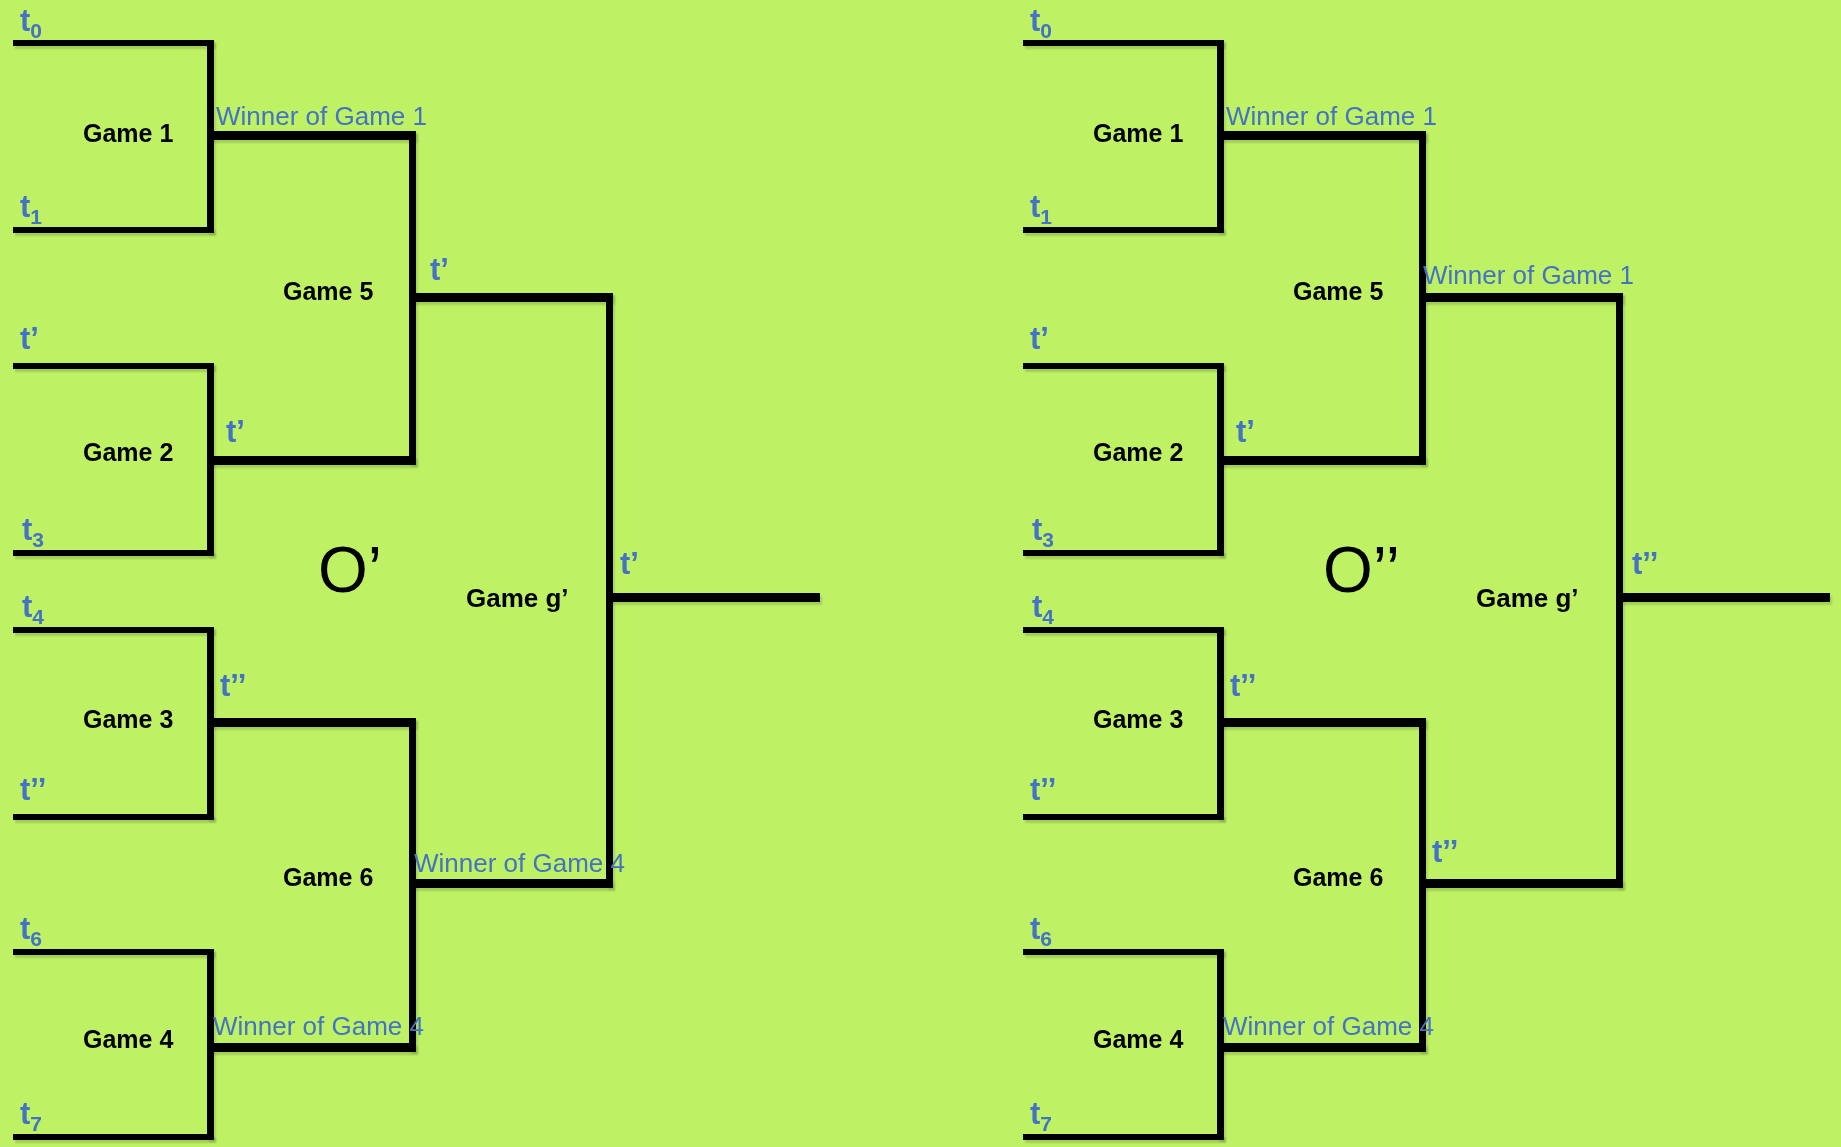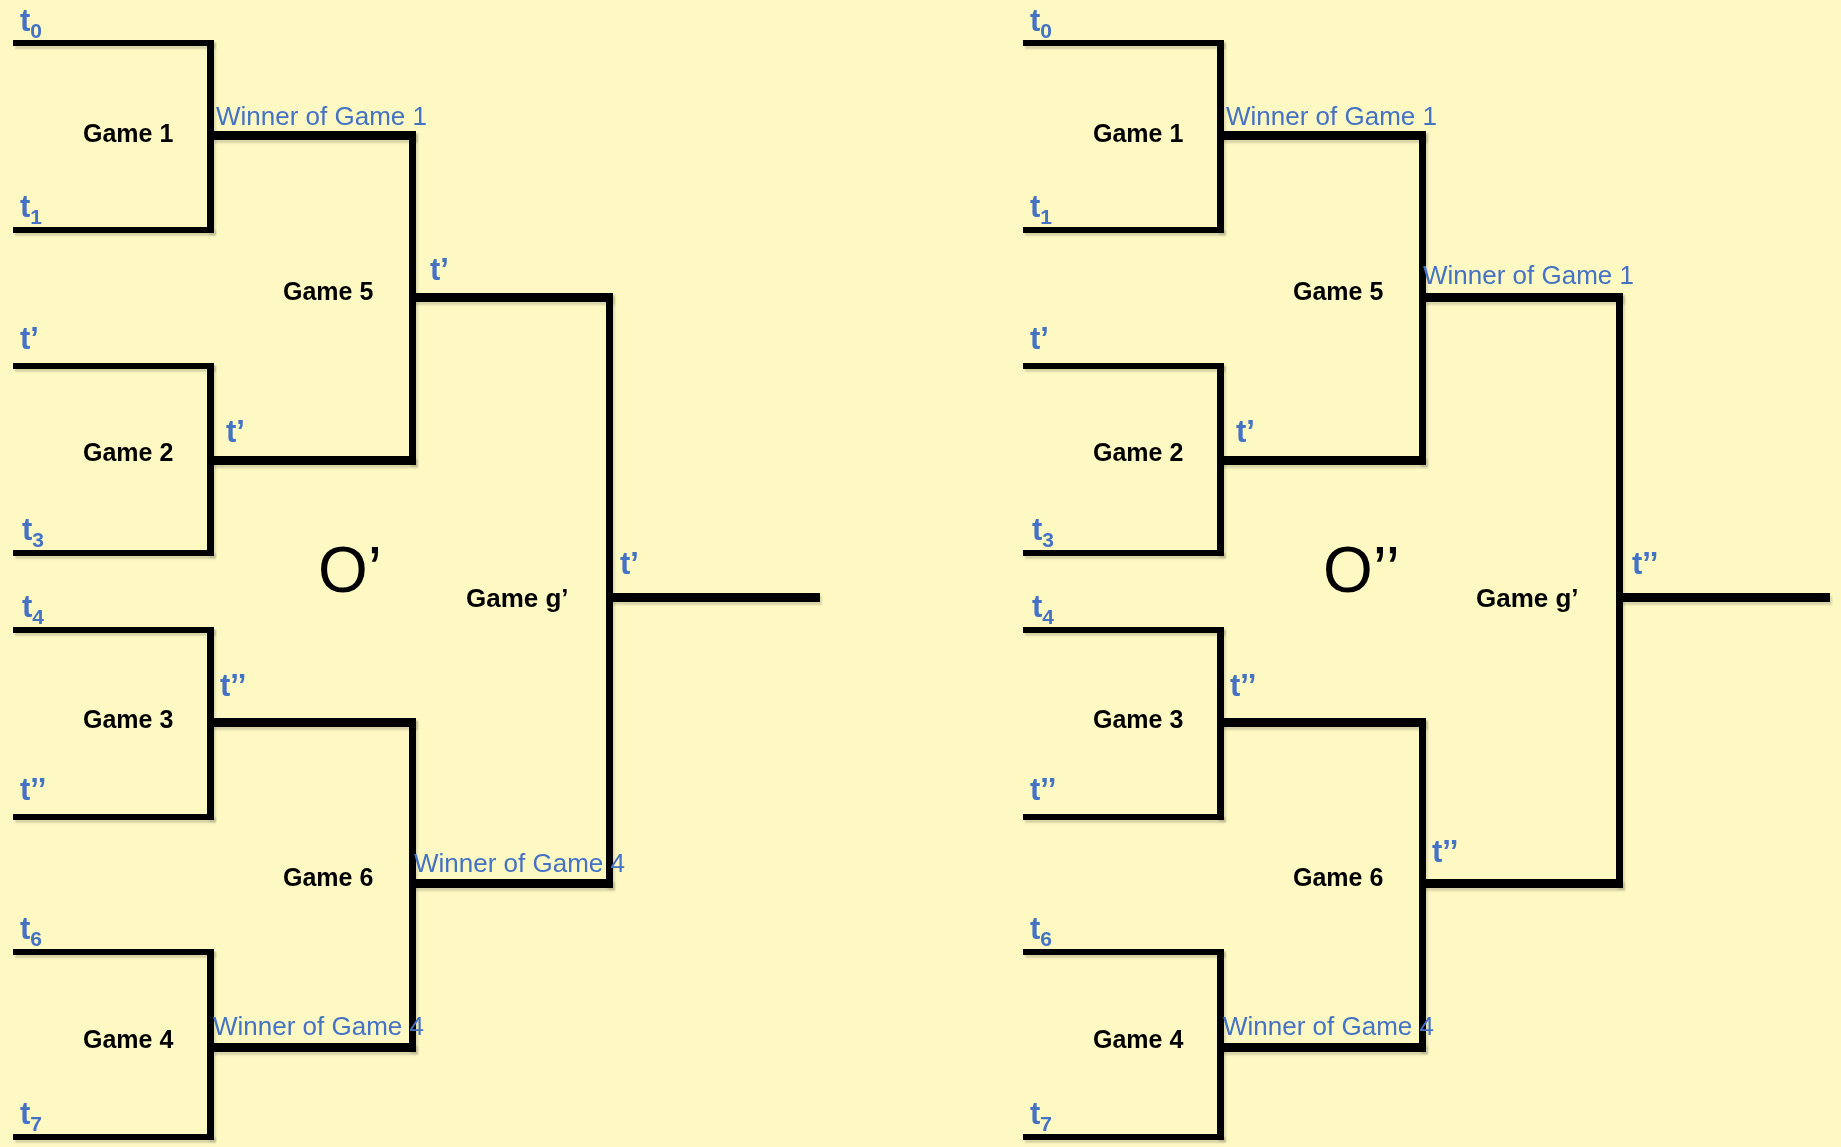--- a/index.html
+++ b/index.html
@@ -1,17 +1,17 @@
 <!DOCTYPE html>
 <html><head>
 <meta charset="utf-8">
 <style>
   html,body{margin:0;padding:0;background:#ffffff;}
   .stage{
-    position:relative;width:1841px;height:1147px;background:#fef9c3;
+    position:relative;width:1841px;height:1147px;background:#bef264;
     font-family:"Liberation Sans",sans-serif;overflow:hidden;
   }
   .bracket{position:absolute;top:0;width:831px;height:1147px;}
   .ln{position:absolute;background:#000000;}
   .tl{height:6px;box-shadow:2px 3px 2px rgba(0,0,0,.15);}
   .wl{height:9px;box-shadow:2px 3px 2px rgba(0,0,0,.15);}
   .vl{width:7px;box-shadow:2px 2px 2px rgba(0,0,0,.12);}
   .team{
     position:absolute;color:#4472C4;font-size:31px;font-weight:600;
     line-height:1.1;white-space:nowrap;

